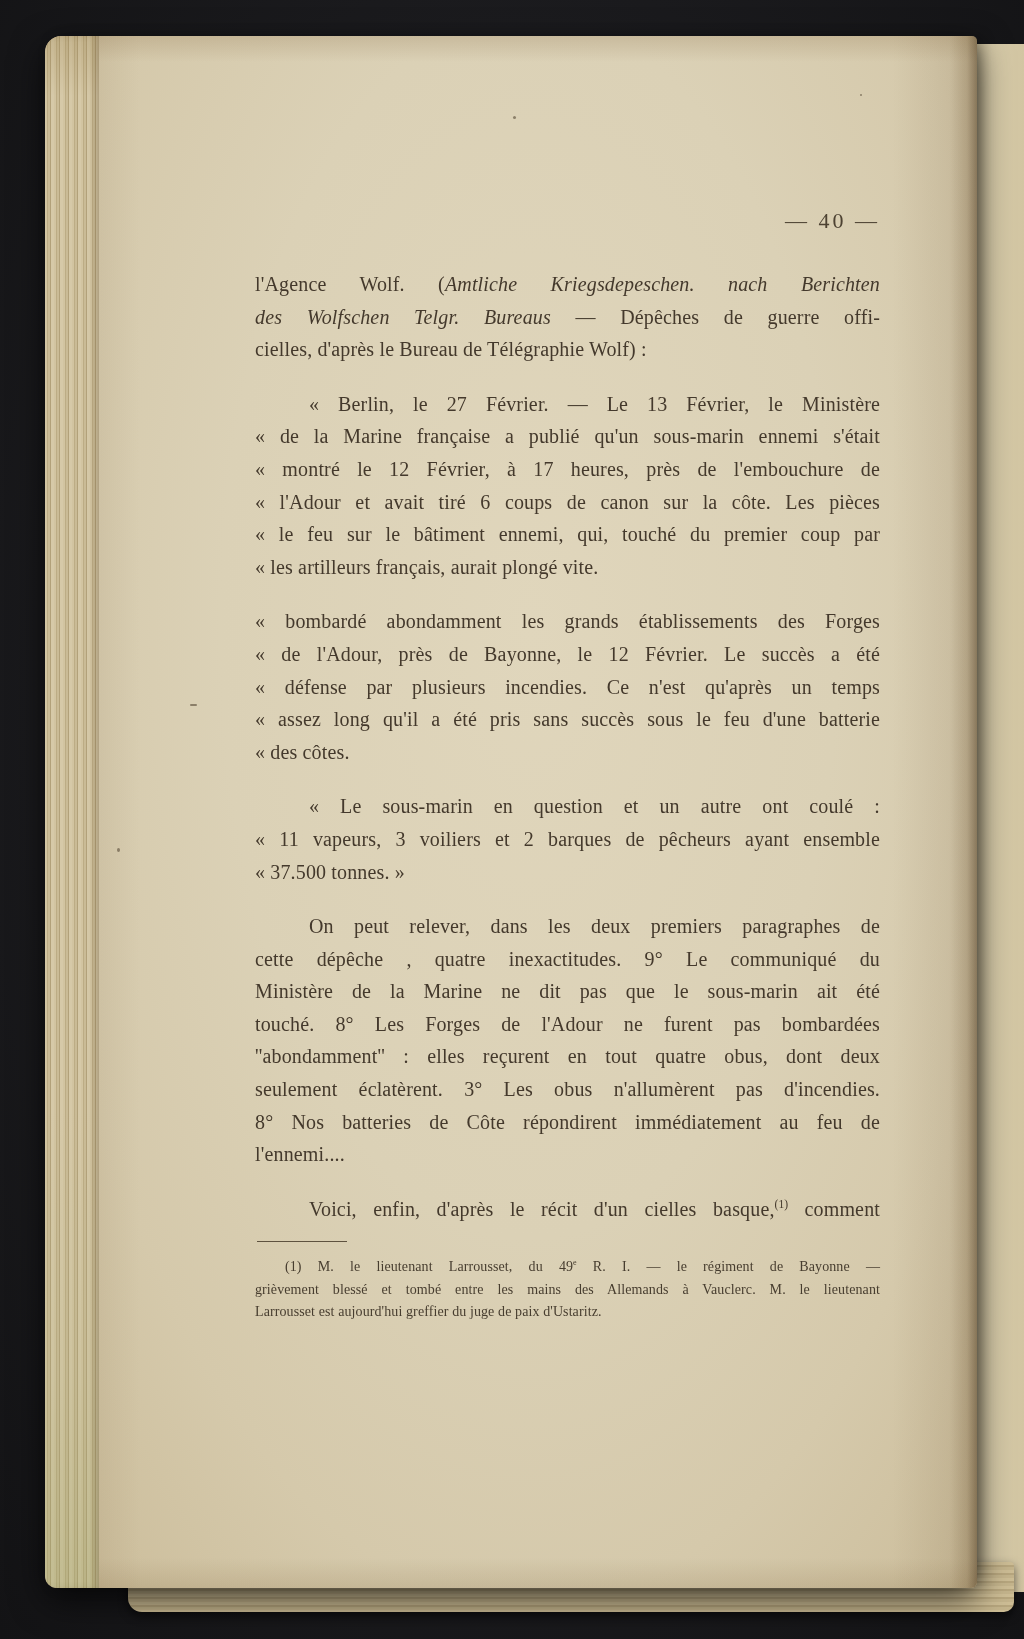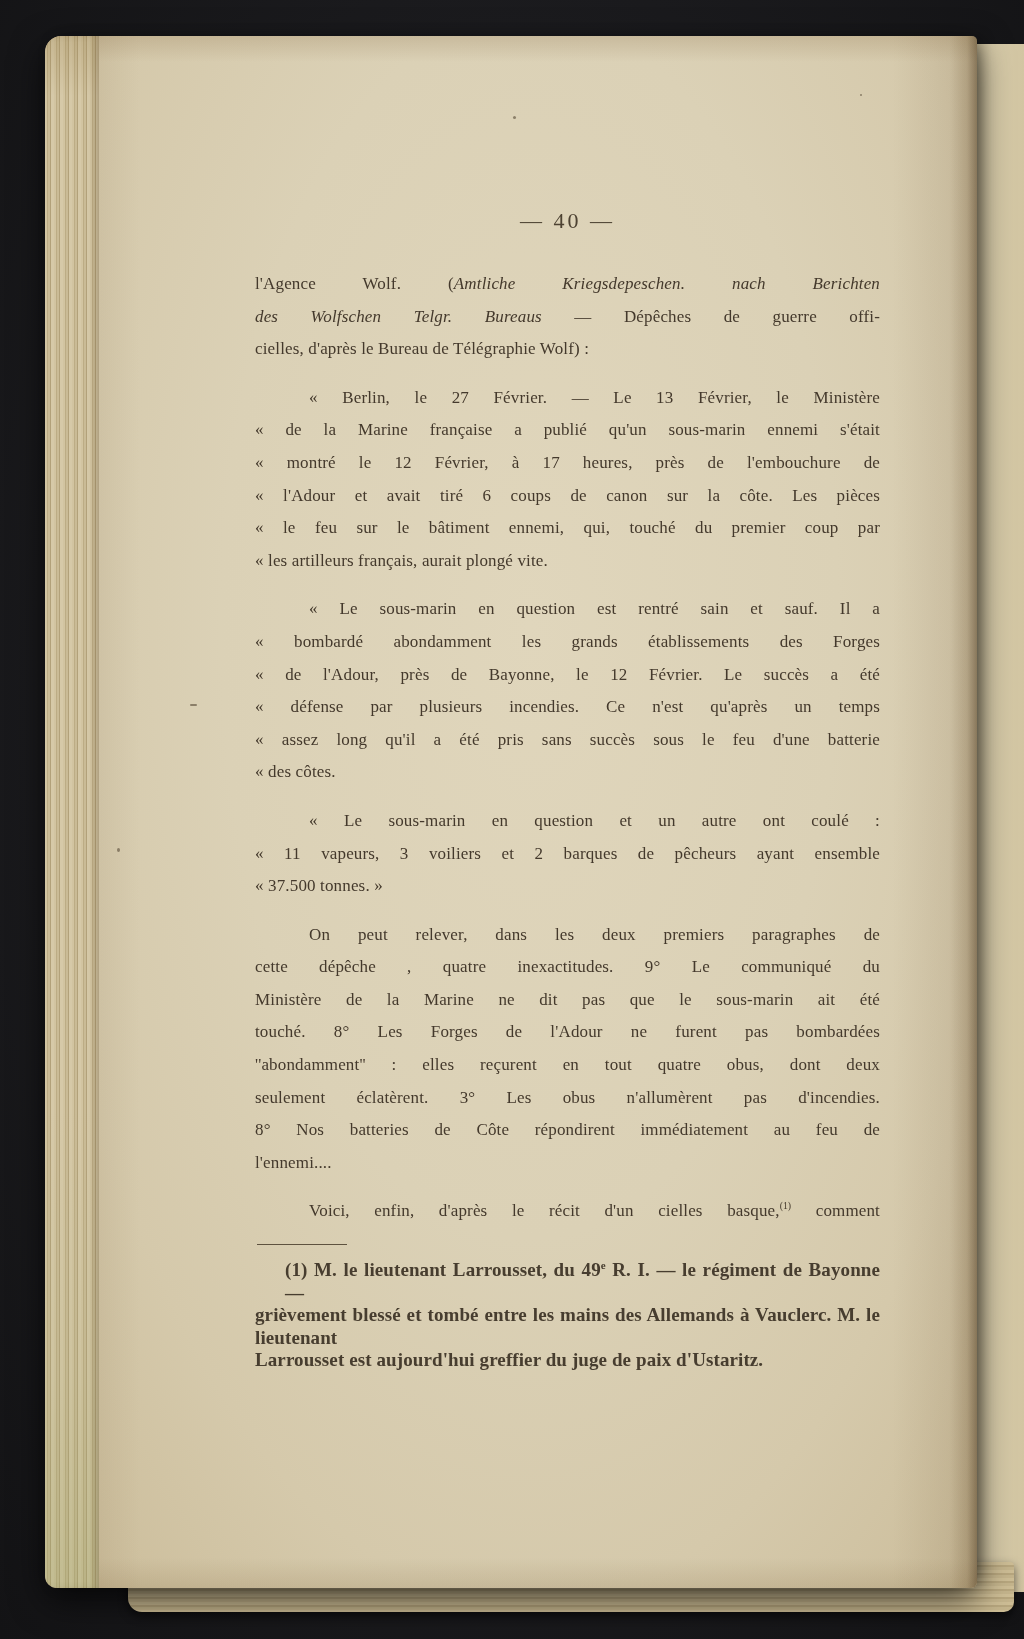--- a/index.html
+++ b/index.html
@@ -51,36 +51,36 @@
     position:absolute;right:0;top:0;width:26px;height:100%;
     background:linear-gradient(270deg, rgba(70,50,25,.38) 0, rgba(120,95,55,.12) 10px, rgba(120,95,55,0) 26px);
   }
   .speck{position:absolute;background:#6a5c48;border-radius:50%;opacity:.7;}
   
   .content{
     position:absolute;left:255px;top:204px;width:625px;
     color:#44392c;
   }
   .pagenum{
-    text-align:center;font-size:22px;line-height:34px;letter-spacing:3px;
+    text-align:right;font-size:22px;line-height:34px;letter-spacing:3px;
     color:#4d4232;margin-bottom:30px;
   }
-  .para{margin-top:16px;}
+  .para{margin-top:22px;}
   .para:first-child{margin-top:0;}
   .line{
-    font-size:17px;line-height:32.6px;text-align:justify;text-align-last:left;
+    font-size:20px;line-height:32.6px;text-align:justify;text-align-last:left;
     letter-spacing:.15px;
   }
   .line.j{text-align-last:justify;}
   .line.ind{padding-left:54px;}
   .it{font-style:italic;}
   .sup{font-size:.58em;vertical-align:super;line-height:0;letter-spacing:0;}
   .footnote{margin-top:16px;}
   .fn-rule{width:90px;height:0;border-top:1.6px solid #5e523f;margin:0 0 14px 2px;}
-  .fn-line{font-size:19px;line-height:22.5px;text-align:justify;text-align-last:left;color:#473d2f;letter-spacing:.1px;font-weight:bold;}
+  .fn-line{font-size:14px;line-height:22.5px;text-align:justify;text-align-last:left;color:#473d2f;letter-spacing:.1px;}
   .fn-line.j{text-align-last:justify;}
   .fn-line.ind{padding-left:30px;}
 </style>
 </head>
 <body>
 
 <div class="scene">
   <div class="right-page"></div>
   <div class="bottom-edges"></div>
 
@@ -104,21 +104,20 @@
         </div>
         <div class="para">
           <div class="line j ind"><span>« Berlin, le 27 Février. — Le 13 Février, le Ministère</span></div>
           <div class="line j"><span>« de la Marine française a publié qu'un sous-marin ennemi s'était</span></div>
           <div class="line j"><span>« montré le 12 Février, à 17 heures, près de l'embouchure de</span></div>
           <div class="line j"><span>« l'Adour et avait tiré 6 coups de canon sur la côte. Les pièces</span></div>
           <div class="line j"><span>« le feu sur le bâtiment ennemi, qui, touché du premier coup par</span></div>
           <div class="line"><span>« les artilleurs français, aurait plongé vite.</span></div>
         </div>
         <div class="para">
-          <div class="line j ind"><span>« Le sous-marin en question est rentré sain et sauf. Il a</span></div>
           <div class="line j"><span>« bombardé abondamment les grands établissements des Forges</span></div>
           <div class="line j"><span>« de l'Adour, près de Bayonne, le 12 Février. Le succès a été</span></div>
           <div class="line j"><span>« défense par plusieurs incendies. Ce n'est qu'après un temps</span></div>
           <div class="line j"><span>« assez long qu'il a été pris sans succès sous le feu d'une batterie</span></div>
           <div class="line"><span>« des côtes.</span></div>
         </div>
         <div class="para">
           <div class="line j ind"><span>« Le sous-marin en question et un autre ont coulé :</span></div>
           <div class="line j"><span>« 11 vapeurs, 3 voiliers et 2 barques de pêcheurs ayant ensemble</span></div>
           <div class="line"><span>« 37.500 tonnes. »</span></div>

